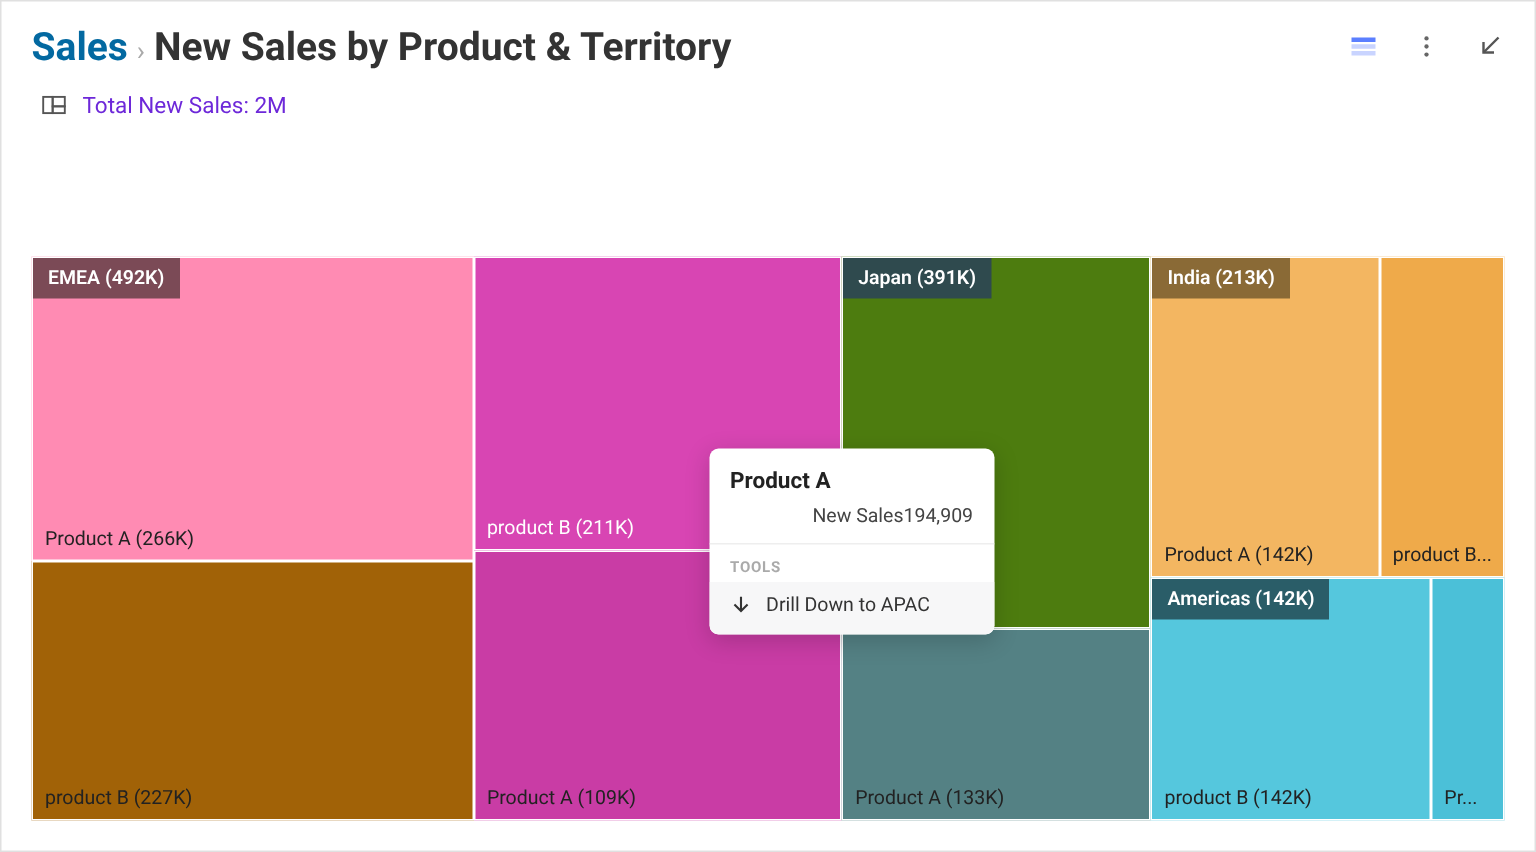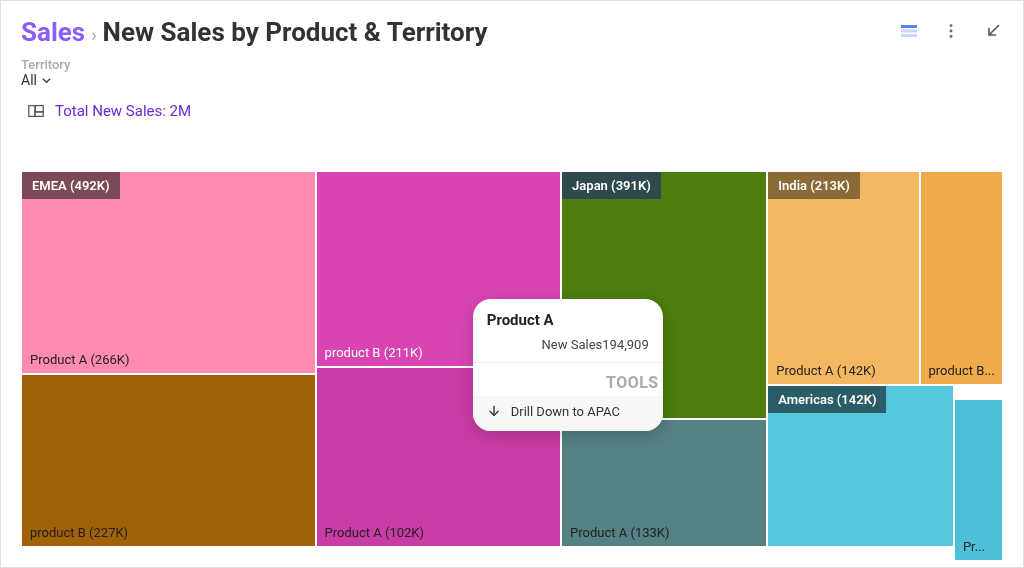--- a/index.html
+++ b/index.html
@@ -1,20 +1,20 @@
 <!DOCTYPE html>
 <html><head>
 <meta charset="utf-8">
 <style>
   * { box-sizing: border-box; margin: 0; padding: 0; }
   body { font-family: -apple-system, BlinkMacSystemFont, "Segoe UI", Roboto, Arial, sans-serif; background: #fff; color: #333; }
   .card { width: 1024px; height: 568px; border: 1px solid #e0e0e0; position: relative; background: #fff; padding: 16px 20px 20px 20px; }
   .header { display: flex; align-items: flex-start; justify-content: space-between; }
   .title-block { display: flex; align-items: baseline; gap: 6px; }
-  .breadcrumb { font-size: 26px; font-weight: 700; color: #8b5cf6; }
+  .breadcrumb { font-size: 26px; font-weight: 700; color: #0369a1; }
   .chevron { font-size: 18px; color: #aaa; }
   .title { font-size: 26px; font-weight: 700; color: #333; }
   .header-actions { display: flex; align-items: center; gap: 22px; padding-top: 4px; }
   .icon-btn { width: 20px; height: 20px; display: flex; align-items: center; justify-content: center; cursor: pointer; color: #666; }
   .filter-row { margin-top: 10px; }
   .filter-label { font-size: 13px; color: #aaa; font-weight: 500; }
   .filter-value { font-size: 14px; color: #333; display: flex; align-items: center; gap: 4px; cursor: pointer; }
   .total-row { margin-top: 14px; display: flex; align-items: center; gap: 10px; font-size: 15px; color: #6d28d9; padding-left: 6px; }
   .total-row .ticon { width: 18px; height: 18px; color: #555; }
   .treemap { position: absolute; left: 20px; right: 20px; bottom: 20px; top: 170px; }
@@ -32,25 +32,25 @@
   .c-teal-l{ background: #4d7c0f; }
   .c-teal-d{ background: #548184; }
   .b-japan { background: #2f4a4e; }
   .c-orng-l{ background: #f3b661; }
   .c-orng-d{ background: #efaa4a; }
   .b-india { background: #8a6a36; }
   .c-cyan-l{ background: #55c7dd; }
   .c-cyan-d{ background: #4bc0d8; }
   .b-amer  { background: #2a5d68; }
   
-  .tooltip { position: absolute; width: 190px; background: #fff; border-radius: 18px; box-shadow: 0 4px 16px rgba(0,0,0,0.18); overflow: hidden; z-index: 10; }
+  .tooltip { position: absolute; width: 190px; background: #fff; border-radius: 6px; box-shadow: 0 4px 16px rgba(0,0,0,0.18); overflow: hidden; z-index: 10; }
   .tt-title { font-size: 15px; font-weight: 700; padding: 12px 14px 4px 14px; color: #222; }
   .tt-row { display: flex; justify-content: flex-end; padding: 4px 14px 10px 14px; font-size: 13px; color: #444; }
   .tt-sep { height: 1px; background: #eee; }
-  .tt-tools { font-size: 16px; font-weight: 700; letter-spacing: 0.5px; color: #aaa; padding: 10px 4px 4px 14px; text-align: right; }
+  .tt-tools { font-size: 10px; font-weight: 700; letter-spacing: 0.5px; color: #aaa; padding: 10px 4px 4px 14px; }
   .tt-action { display: flex; align-items: center; gap: 10px; padding: 8px 14px 12px 14px; font-size: 13px; color: #333; cursor: pointer; background: #f7f7f8; }
 </style>
 </head>
 <body>
 
 <div class="card">
 
   <div class="header">
     <div class="title-block">
       <span class="breadcrumb">Sales</span>
@@ -74,29 +74,20 @@
       </div>
       <div class="icon-btn">
         <svg viewBox="0 0 20 20" width="20" height="20" fill="none" stroke="#555" stroke-width="1.6">
             <path d="M16 4 L6 14"></path>
             <path d="M6 7 V14 H13"></path>
           </svg>
       </div>
     </div>
   </div>
 
-  <div class="filter-row">
-    <div class="filter-label">Territory</div>
-    <div class="filter-value">
-      <span>All</span>
-      <svg viewBox="0 0 12 12" width="11" height="11" fill="none" stroke="#444" stroke-width="1.6">
-          <path d="M2 4 L6 8 L10 4"></path>
-        </svg>
-    </div>
-  </div>
 
   <div class="total-row">
     <span class="ticon">
       <svg viewBox="0 0 20 20" width="18" height="18" fill="none" stroke="#555" stroke-width="1.4">
           <rect x="2" y="4" width="7" height="12"></rect>
           <rect x="9" y="4" width="9" height="7"></rect>
           <rect x="9" y="11" width="9" height="5"></rect>
         </svg>
     </span>
     <span>Total New Sales: 2M</span>
@@ -109,43 +100,44 @@
       <div class="cell-label">Product A (266K)</div>
     </div>
     <div class="cell c-pink-d" style="left:0%; top:54%; width:30%; height:46%;">
       <div class="cell-label">product B (227K)</div>
     </div>
 
     <div class="cell c-mag-l" style="left:30%; top:0%; width:25%; height:52%;">
       <div class="cell-label light">product B (211K)</div>
     </div>
     <div class="cell c-mag-d" style="left:30%; top:52%; width:25%; height:48%;">
-      <div class="cell-label">Product A (102K)</div>
+      <div class="cell-label">Product A (109K)</div>
     </div>
 
     <div class="cell c-teal-l" style="left:55%; top:0%; width:21%; height:66%;">
       <div class="badge b-japan">Japan (391K)</div>
       <div class="cell-label"></div>
     </div>
     <div class="cell c-teal-d" style="left:55%; top:66%; width:21%; height:34%;">
       <div class="cell-label">Product A (133K)</div>
     </div>
 
     <div class="cell c-orng-l" style="left:76%; top:0%; width:15.5%; height:57%;padding-left:17px;">
       <div class="badge b-india">India (213K)</div>
       <div class="cell-label">Product A (142K)</div>
     </div>
     <div class="cell c-orng-d" style="left:91.5%; top:0%; width:8.5%; height:57%;">
       <div class="cell-label">product B...</div>
     </div>
 
     <div class="cell c-cyan-l" style="left:76%; top:57%; width:19%; height:43%;">
       <div class="badge b-amer">Americas (142K)</div>
+      <div class="cell-label">product B (142K)</div>
     </div>
-    <div class="cell c-cyan-d" style="left:95%; top:57%; width:5%; height:43%;margin-top:14px;">
+    <div class="cell c-cyan-d" style="left:95%; top:57%; width:5%; height:43%;">
       <div class="cell-label">Pr...</div>
     </div>
 
     <div class="tooltip" style="left:46%; top:34%;">
       <div class="tt-title">Product A</div>
       <div class="tt-row">
         <span>New Sales</span>
         <span>194,909</span>
       </div>
       <div class="tt-sep"></div>

